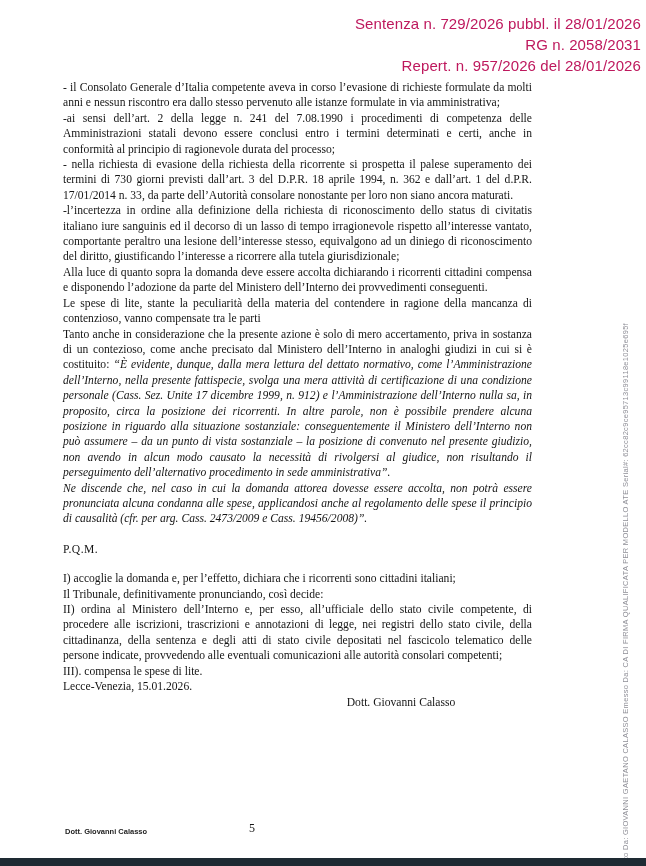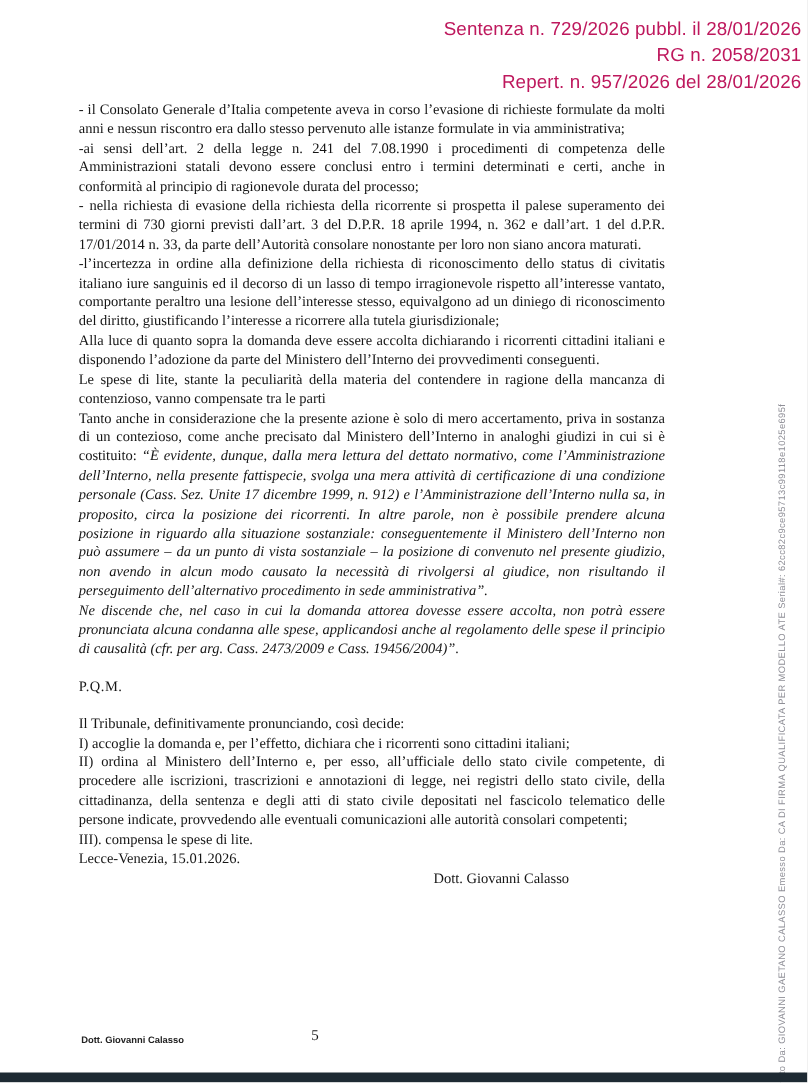--- a/index.html
+++ b/index.html
@@ -83,29 +83,29 @@
     <div>Sentenza n. 729/2026 pubbl. il 28/01/2026</div>
     <div>RG n. 2058/2031</div>
     <div>Repert. n. 957/2026 del 28/01/2026</div>
   </div>
 
   <div class="body-col">
     <p>- il Consolato Generale d’Italia competente aveva in corso l’evasione di richieste formulate da molti anni e nessun riscontro era dallo stesso pervenuto alle istanze formulate in via amministrativa;</p>
     <p>-ai sensi dell’art. 2 della legge n. 241 del 7.08.1990 i procedimenti di competenza delle Amministrazioni statali devono essere conclusi entro i termini determinati e certi, anche in conformità al principio di ragionevole durata del processo;</p>
     <p>- nella richiesta di evasione della richiesta della ricorrente si prospetta il palese superamento dei termini di 730 giorni previsti dall’art. 3 del D.P.R. 18 aprile 1994, n. 362 e dall’art. 1 del d.P.R. 17/01/2014 n. 33, da parte dell’Autorità consolare nonostante per loro non siano ancora maturati.</p>
     <p>-l’incertezza in ordine alla definizione della richiesta di riconoscimento dello status di civitatis italiano iure sanguinis ed il decorso di un lasso di tempo irragionevole rispetto all’interesse vantato, comportante peraltro una lesione dell’interesse stesso, equivalgono ad un diniego di riconoscimento del diritto, giustificando l’interesse a ricorrere alla tutela giurisdizionale;</p>
-    <p>Alla luce di quanto sopra la domanda deve essere accolta dichiarando i ricorrenti cittadini italiani e disponendo l’adozione da parte del Ministero dell’Interno dei provvedimenti conseguenti.</p>
+    <p>Alla luce di quanto sopra la domanda deve essere accolta dichiarando i ricorrenti cittadini compensa e disponendo l’adozione da parte del Ministero dell’Interno dei provvedimenti conseguenti.</p>
     <p>Le spese di lite,  stante la peculiarità della materia del contendere  in ragione della mancanza di contenzioso, vanno compensate tra le parti</p>
     <p><span>Tanto anche in considerazione  che la presente azione è  solo di mero accertamento, priva in sostanza di un contezioso, come anche precisato dal Ministero dell’Interno in analoghi giudizi in cui si è costituito: </span><span class="it">“È evidente, dunque, dalla mera lettura del dettato normativo, come l’Amministrazione dell’Interno, nella presente fattispecie, svolga una mera attività di certificazione di una condizione personale (Cass. Sez. Unite 17 dicembre 1999, n. 912) e l’Amministrazione dell’Interno nulla sa, in proposito, circa la posizione dei ricorrenti. In altre parole, non è possibile prendere alcuna posizione in riguardo alla situazione sostanziale: conseguentemente il Ministero dell’Interno non può assumere – da un punto di vista sostanziale – la posizione di convenuto nel presente giudizio, non avendo in alcun modo causato la necessità di rivolgersi al giudice, non risultando il perseguimento dell’alternativo procedimento in sede amministrativa”.</span></p>
-    <p class="it">Ne discende che, nel caso in cui la domanda attorea dovesse essere accolta, non potrà essere pronunciata alcuna condanna alle spese, applicandosi anche al regolamento delle spese il principio di causalità (cfr. per arg. Cass. 2473/2009 e Cass. 19456/2004)”.</p>
+    <p class="it">Ne discende che, nel caso in cui la domanda attorea dovesse essere accolta, non potrà essere pronunciata alcuna condanna alle spese, applicandosi anche al regolamento delle spese il principio di causalità (cfr. per arg. Cass. 2473/2009 e Cass. 19456/2008)”.</p>
 
     <p class="pqm">P.Q.M.</p>
 
+    <p>I) accoglie la domanda e, per l’effetto, dichiara che i ricorrenti sono cittadini italiani;</p>
     <p>Il Tribunale, definitivamente pronunciando, così decide:</p>
-    <p>I) accoglie la domanda e, per l’effetto, dichiara che i ricorrenti sono cittadini italiani;</p>
     <p>II) ordina al Ministero dell’Interno e, per esso, all’ufficiale dello stato civile competente, di procedere alle iscrizioni, trascrizioni e annotazioni di legge, nei registri dello stato civile, della cittadinanza, della sentenza e degli atti di stato civile depositati nel fascicolo telematico delle persone indicate, provvedendo alle eventuali comunicazioni alle autorità consolari competenti;</p>
     <p>III). compensa le spese di lite.</p>
     <p>Lecce-Venezia, 15.01.2026.</p>
 
     <div class="sig-block">
       <div>Dott. Giovanni Calasso</div>
     </div>
   </div>
 
   <div class="footer-author">Dott. Giovanni Calasso</div>

